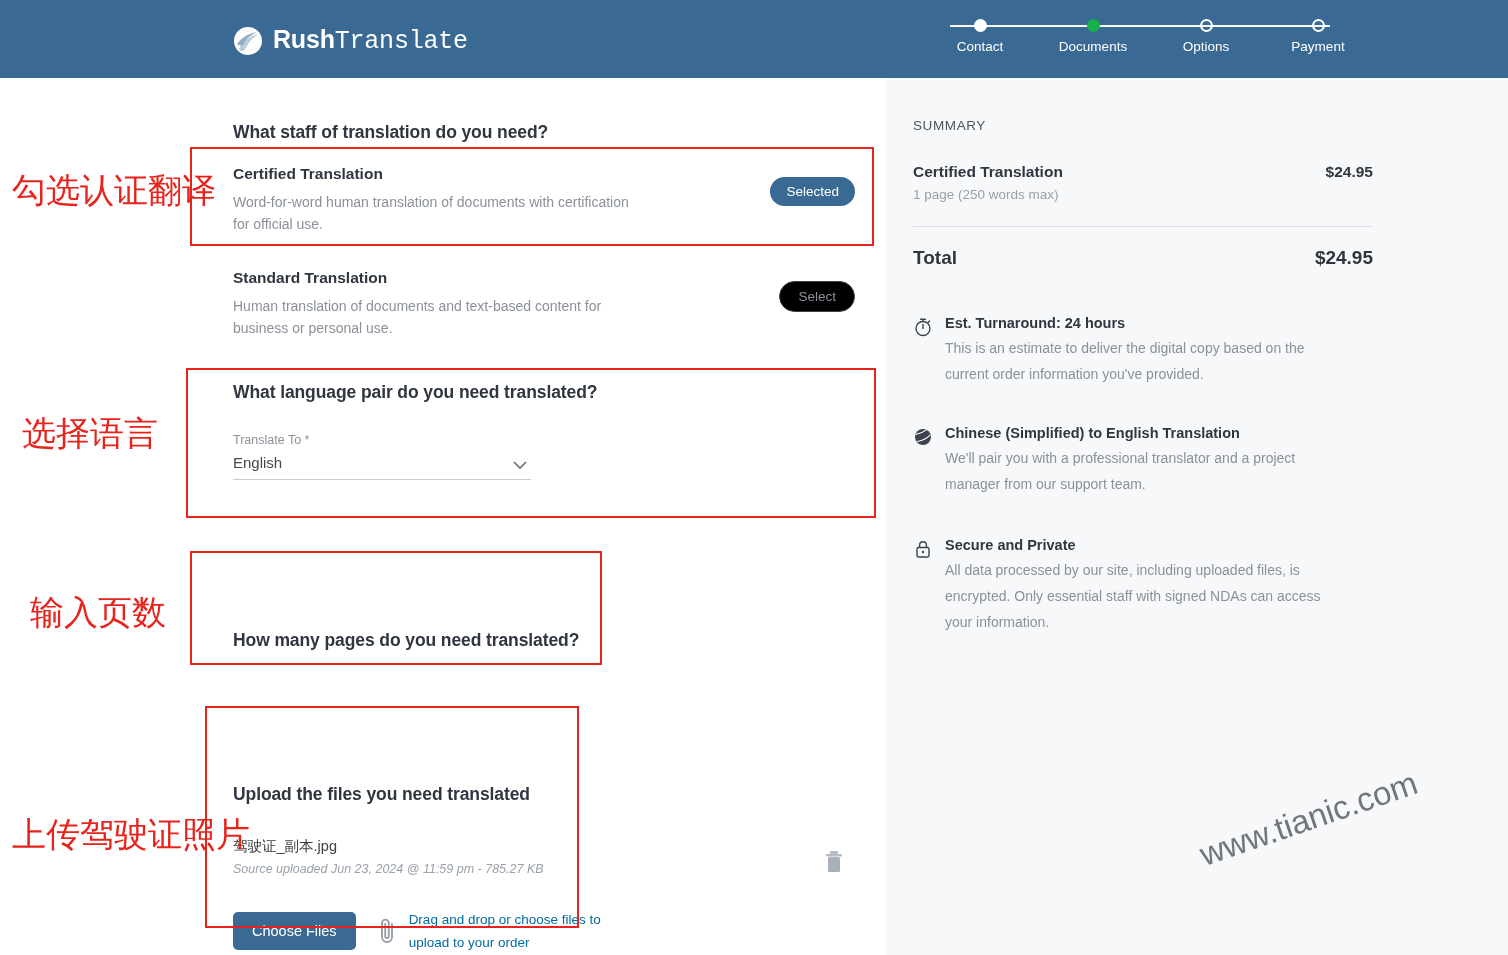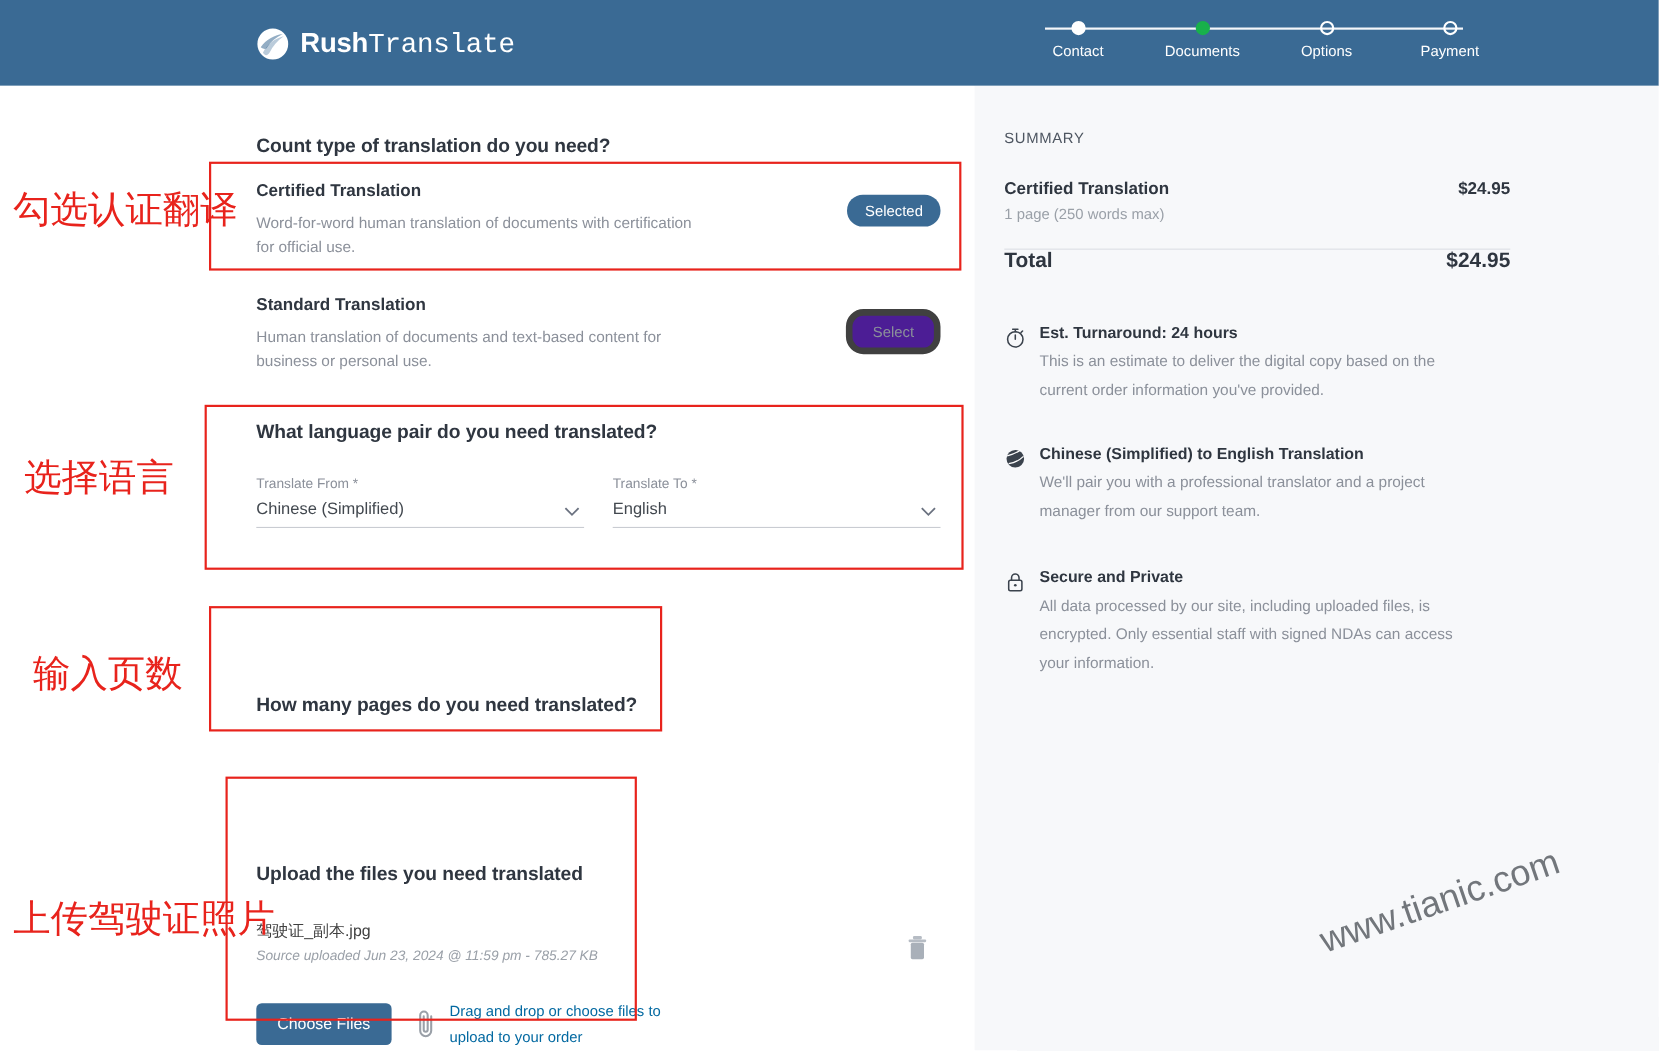--- a/index.html
+++ b/index.html
@@ -56,21 +56,21 @@
   .opt-row { display: flex; align-items: flex-start; padding: 22px 0 10px; }
   .opt-body { flex: 1; }
   .opt-name { font-size: 15.5px; font-weight: 700; color: #2f3640; margin-bottom: 8px; }
   .opt-desc { font-size: 14px; color: #8b909a; line-height: 22px; max-width: 400px; }
   .btn-selected {
     background: #3a6a94; color: #fff; border: none; border-radius: 16px;
     font-size: 13.5px; padding: 7px 16px; cursor: pointer;
     font-family: inherit; margin-top: 12px;
   }
   .btn-select {
-    background: #4c1d95; color: #8b909a; border: 6px solid #404040; border-radius: 16px;
+    background: #000000; color: #8b909a; border: 1px solid #404040; border-radius: 16px;
     font-size: 13.5px; padding: 7px 18px; cursor: pointer;
     font-family: inherit; margin-top: 12px;
   }
 
   .sec-lang { position: absolute; left: 233px; top: 304px; width: 622px; }
   .field-row { display: flex; gap: 26px; margin-top: 30px; }
   .field { width: 298px; position: relative; }
   .field-label { font-size: 12.5px; color: #8b909a; margin-bottom: 7px; }
   .select-box {
     border: none; border-bottom: 1px solid #c9ccd2;
@@ -113,21 +113,21 @@
   .drop-text { margin-left: 12px; font-size: 13.5px; color: #0369a1; line-height: 23px; width: 230px; }
 
   
   .sum-wrap { position: absolute; left: 27px; top: 40px; width: 460px; }
   .sum-head { font-size: 13.5px; color: #4d5560; letter-spacing: .6px; }
   .sum-line { display: flex; justify-content: space-between; align-items: baseline; margin-top: 30px; }
   .sum-item-name { font-size: 15.5px; font-weight: 700; color: #2f3640; }
   .sum-item-price { font-size: 15.5px; font-weight: 700; color: #2f3640; }
   .sum-item-sub { font-size: 13.5px; color: #9aa0a8; margin-top: 6px; }
   .sum-divider { height: 1px; background: #dcdfe4; margin-top: 24px; }
-  .sum-total { display: flex; justify-content: space-between; align-items: center; }
+  .sum-total { display: flex; justify-content: space-between; align-items: center; margin-top: 20px; }
   .sum-total-label { font-size: 19px; font-weight: 700; color: #2f3640; }
   .sum-total-value { font-size: 19px; font-weight: 700; color: #2f3640; }
 
   .info-block { display: flex; margin-top: 38px; }
   .info-ico { width: 20px; height: 20px; flex: none; margin-top: 2px; }
   .info-body { margin-left: 12px; }
   .info-title { font-size: 14.5px; font-weight: 700; color: #2f3640; }
   .info-desc { font-size: 14px; color: #8b909a; line-height: 26px; margin-top: 4px; width: 392px; }
 
   .badges { display: flex; align-items: flex-end; gap: 14px; margin-top: 42px; margin-left: 32px; }
@@ -181,21 +181,21 @@
       <div class="step" style="left:338px">
         <div class="dot"></div>
         <div class="lbl">Payment</div>
       </div>
     </div>
   </div>
 
   <div class="main-col">
 
     <div class="sec-type">
-      <div class="q-title">Count type of translation do you need?</div>
+      <div class="q-title">What staff of translation do you need?</div>
 
       <div class="opt-row">
         <div class="opt-body">
           <div class="opt-name">Certified Translation</div>
           <div class="opt-desc">Word-for-word human translation of documents with certification for official use.</div>
         </div>
         <button class="btn-selected">Selected</button>
       </div>
 
       <div class="opt-row" style="padding-top:24px">
@@ -203,29 +203,20 @@
           <div class="opt-name">Standard Translation</div>
           <div class="opt-desc">Human translation of documents and text-based content for business or personal use.</div>
         </div>
         <button class="btn-select">Select</button>
       </div>
     </div>
 
     <div class="sec-lang">
       <div class="q-title">What language pair do you need translated?</div>
       <div class="field-row">
-        <div class="field">
-          <div class="field-label">Translate From *</div>
-          <select class="select-box">
-            <option>Chinese (Simplified)</option>
-          </select>
-          <svg class="chev" viewBox="0 0 14 9">
-            <path d="M1 1l6 6 6-6" fill="none" stroke="#6b7280" stroke-width="1.7"></path>
-          </svg>
-        </div>
         <div class="field">
           <div class="field-label">Translate To *</div>
           <select class="select-box">
             <option>English</option>
           </select>
           <svg class="chev" viewBox="0 0 14 9">
             <path d="M1 1l6 6 6-6" fill="none" stroke="#6b7280" stroke-width="1.7"></path>
           </svg>
         </div>
       </div>

